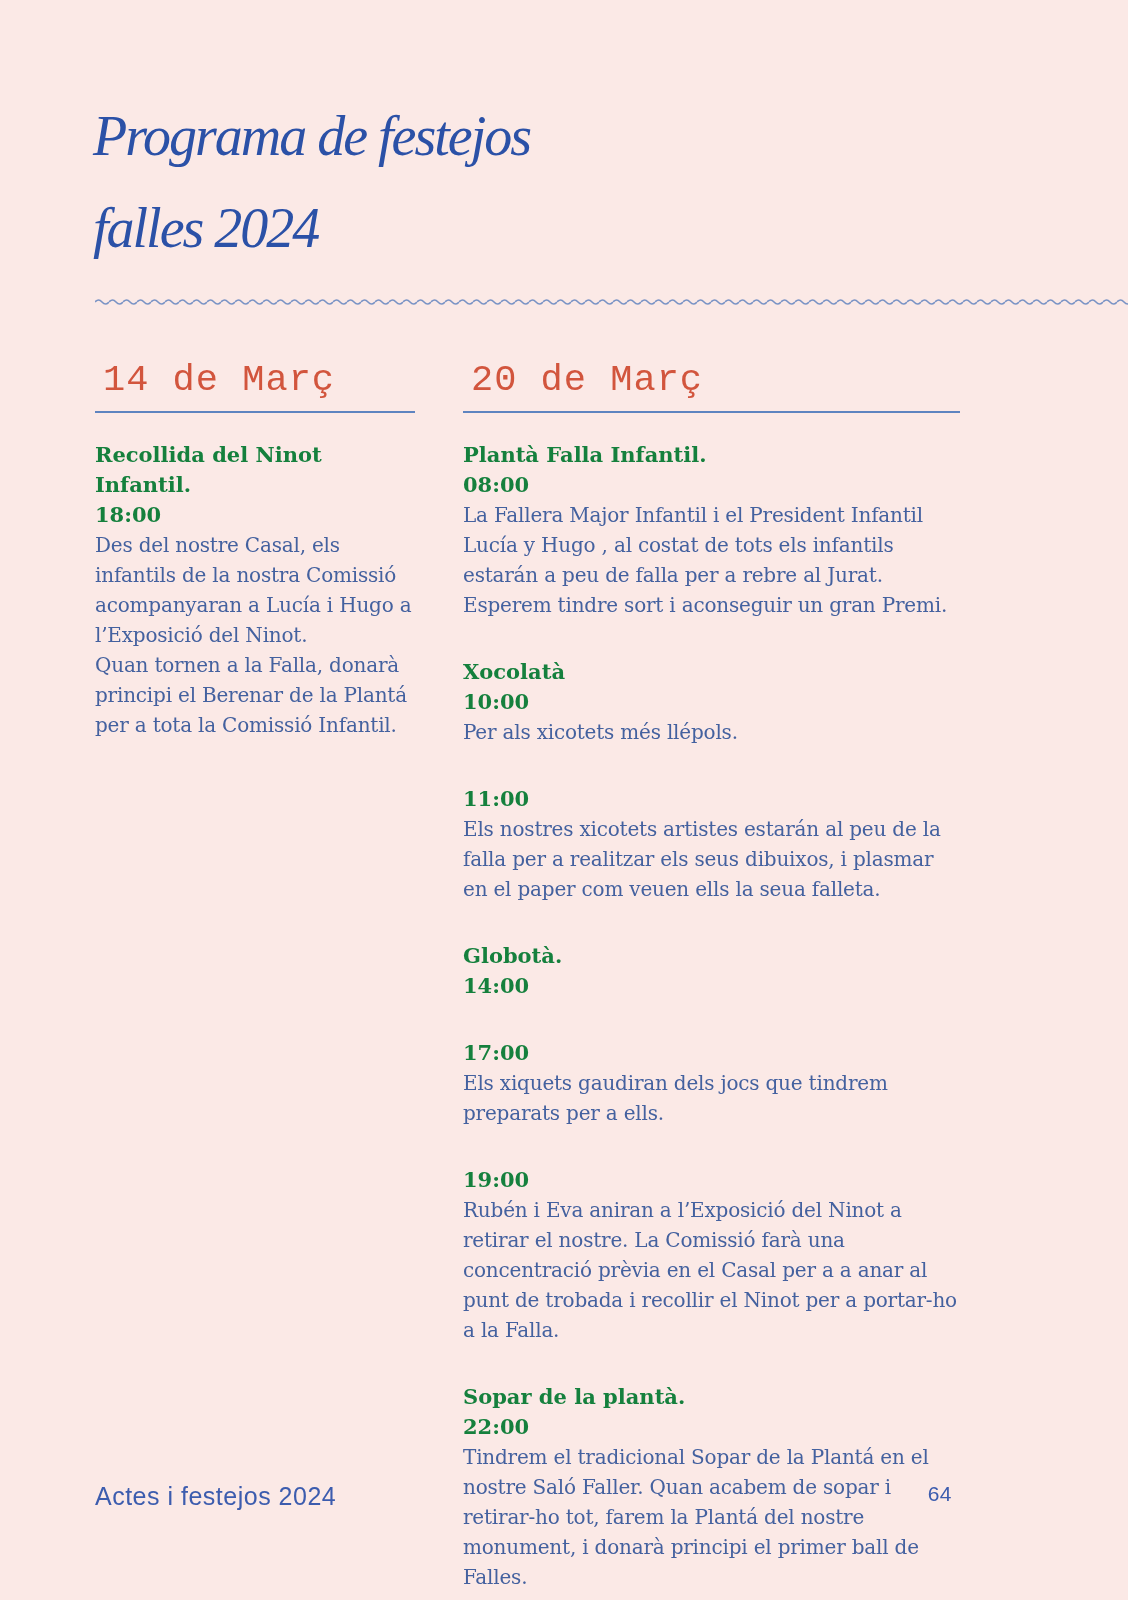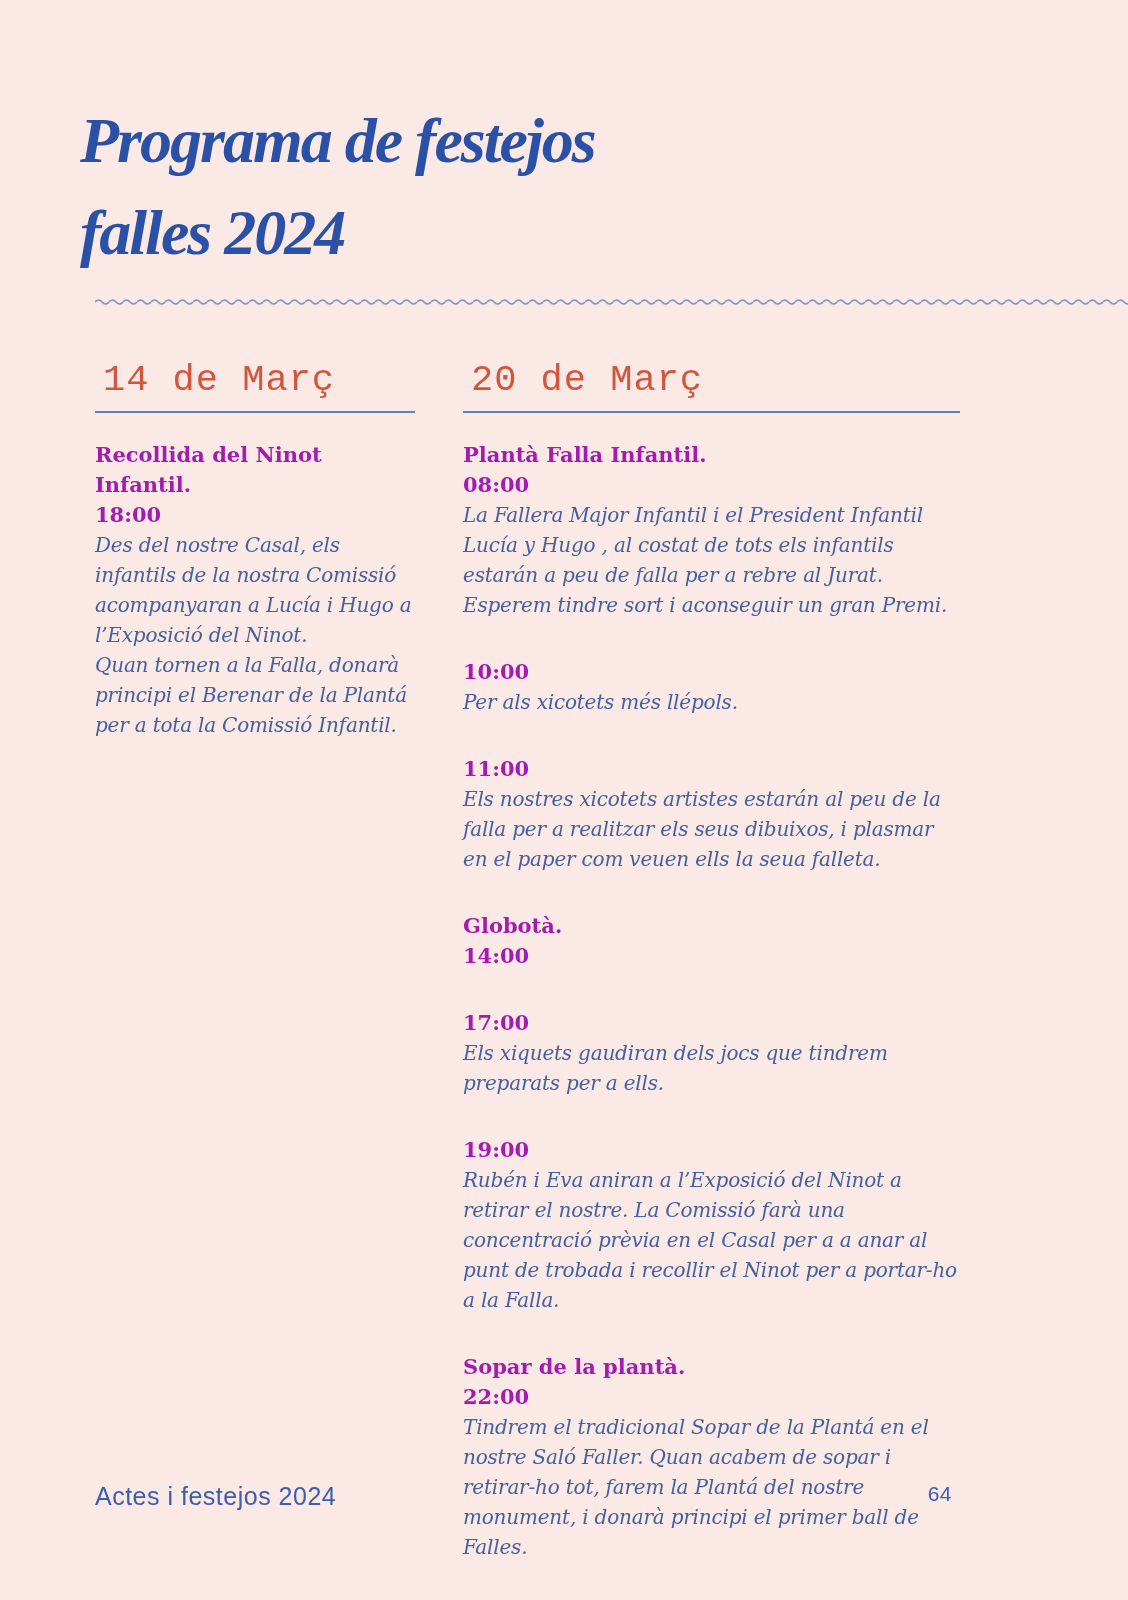--- a/index.html
+++ b/index.html
@@ -5,24 +5,24 @@
   html,body { margin:0; padding:0; }
   body { background:#fbe9e6; }
   .page {
     position:relative;
     width:1128px; height:1600px;
     background:#fbe9e6;
     overflow:hidden;
     font-family:"DejaVu Serif", serif;
   }
   .page-title {
-    position:absolute; left:80px; top:52px;
+    position:absolute; left:93px; top:52px;
     font-family:"Liberation Serif", serif;
-    font-style:italic; font-weight:700;
-    font-size:64px; line-height:92px;
+    font-style:italic; font-weight:400;
+    font-size:56px; line-height:92px;
     letter-spacing:-2px;
     color:#2b51a7;
     white-space:pre-line;
   }
   .wavy-divider {
     position:absolute; left:95px; top:296px;
     width:1033px; height:12px;
   }
   .col { position:absolute; top:352px; }
   .col-left  { left:95px;  width:320px; }
@@ -39,26 +39,25 @@
     border:none;
     border-top:2px solid #5e84c0;
     margin:11px 0 0 0;
   }
   .events { margin-top:27px; }
   .event { margin-bottom:37px; }
   .event-title, .event-time {
     font-family:"DejaVu Serif", serif;
     font-weight:700;
     font-size:21px; line-height:30px;
-    color:#a21caf;
+    color:#15803d;
     margin:0;
   }
   .event-desc {
     font-family:"DejaVu Serif", serif;
-    font-style:italic;
     font-size:20px; line-height:30px;
     letter-spacing:-0.2px;
     color:#44619f;
     margin:0;
     white-space:pre-line;
   }
   .footer-left {
     position:absolute; left:95px; top:1482px;
     font-family:"Liberation Sans", sans-serif;
     font-size:25px; letter-spacing:0.5px;
@@ -108,20 +107,21 @@
     <hr class="date-rule">
     <div class="events">
 
       <section class="event">
         <h3 class="event-title">Plantà Falla Infantil.</h3>
         <div class="event-time">08:00</div>
         <p class="event-desc">La Fallera Major Infantil i el President Infantil Lucía y Hugo , al costat de tots els infantils estarán a peu de falla per a rebre al Jurat. Esperem tindre sort i aconseguir un gran Premi.</p>
       </section>
 
       <section class="event">
+        <h3 class="event-title">Xocolatà</h3>
         <div class="event-time">10:00</div>
         <p class="event-desc">Per als xicotets més llépols.</p>
       </section>
 
       <section class="event">
         <div class="event-time">11:00</div>
         <p class="event-desc">Els nostres xicotets artistes estarán al peu de la falla per a realitzar els seus dibuixos, i plasmar en el paper com veuen ells la seua falleta.</p>
       </section>
 
       <section class="event">

